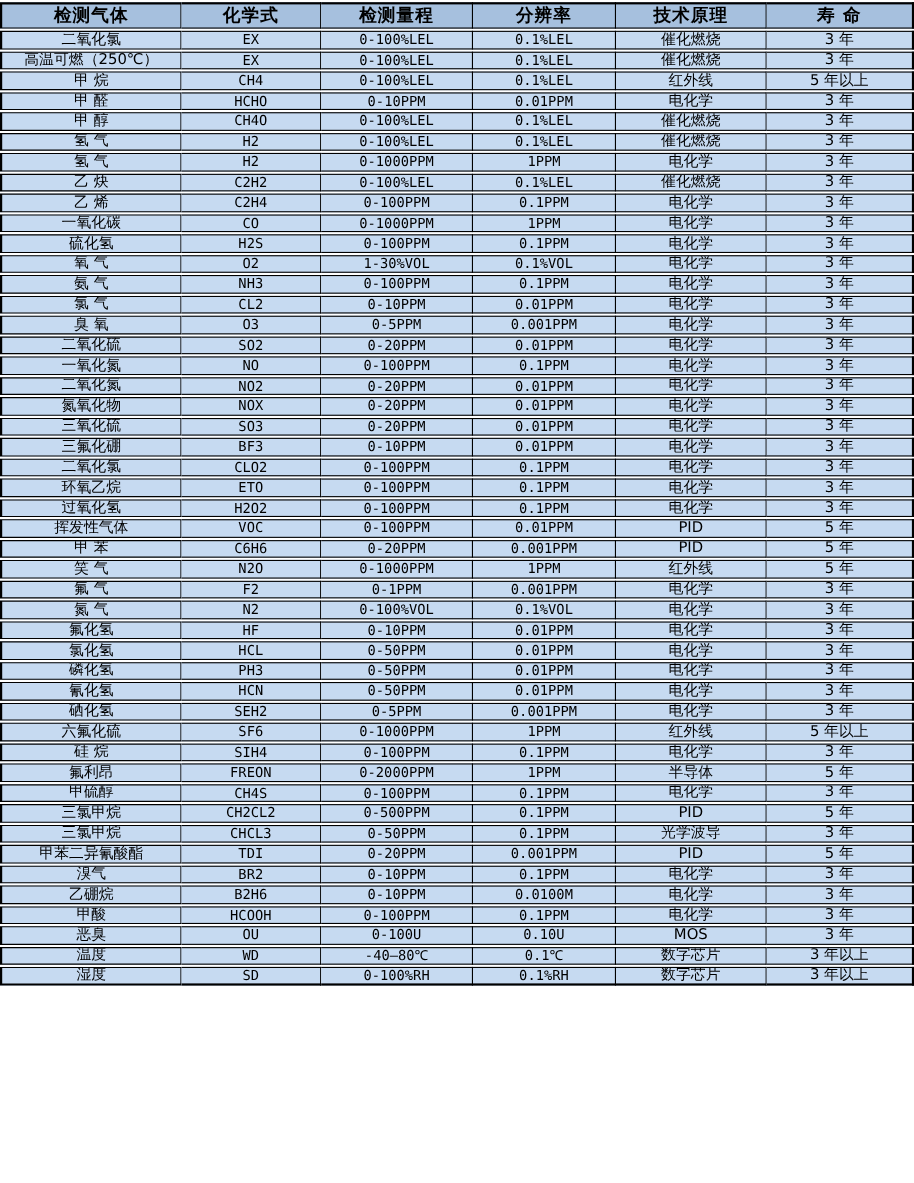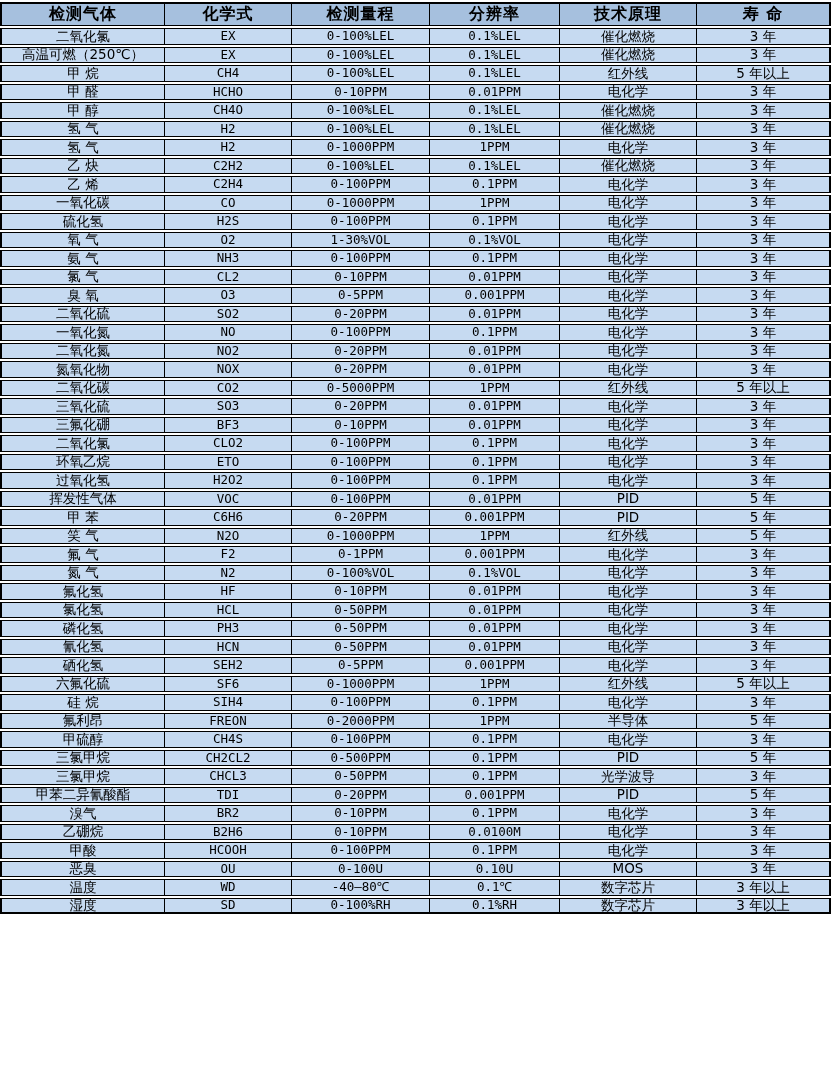--- a/index.html
+++ b/index.html
@@ -246,28 +246,20 @@
         </tr>
         <tr>
           <td>氮氧化物</td>
           <td class="mono">NOX</td>
           <td class="mono">0-20PPM</td>
           <td class="mono">0.01PPM</td>
           <td>电化学</td>
           <td>3 年</td>
         </tr>
         <tr>
-          <td>二氧化碳</td>
-          <td class="mono">CO2</td>
-          <td class="mono">0-5000PPM</td>
-          <td class="mono">1PPM</td>
-          <td>红外线</td>
-          <td>5 年以上</td>
-        </tr>
-        <tr>
           <td>三氧化硫</td>
           <td class="mono">SO3</td>
           <td class="mono">0-20PPM</td>
           <td class="mono">0.01PPM</td>
           <td>电化学</td>
           <td>3 年</td>
         </tr>
         <tr>
           <td>三氟化硼</td>
           <td class="mono">BF3</td>

